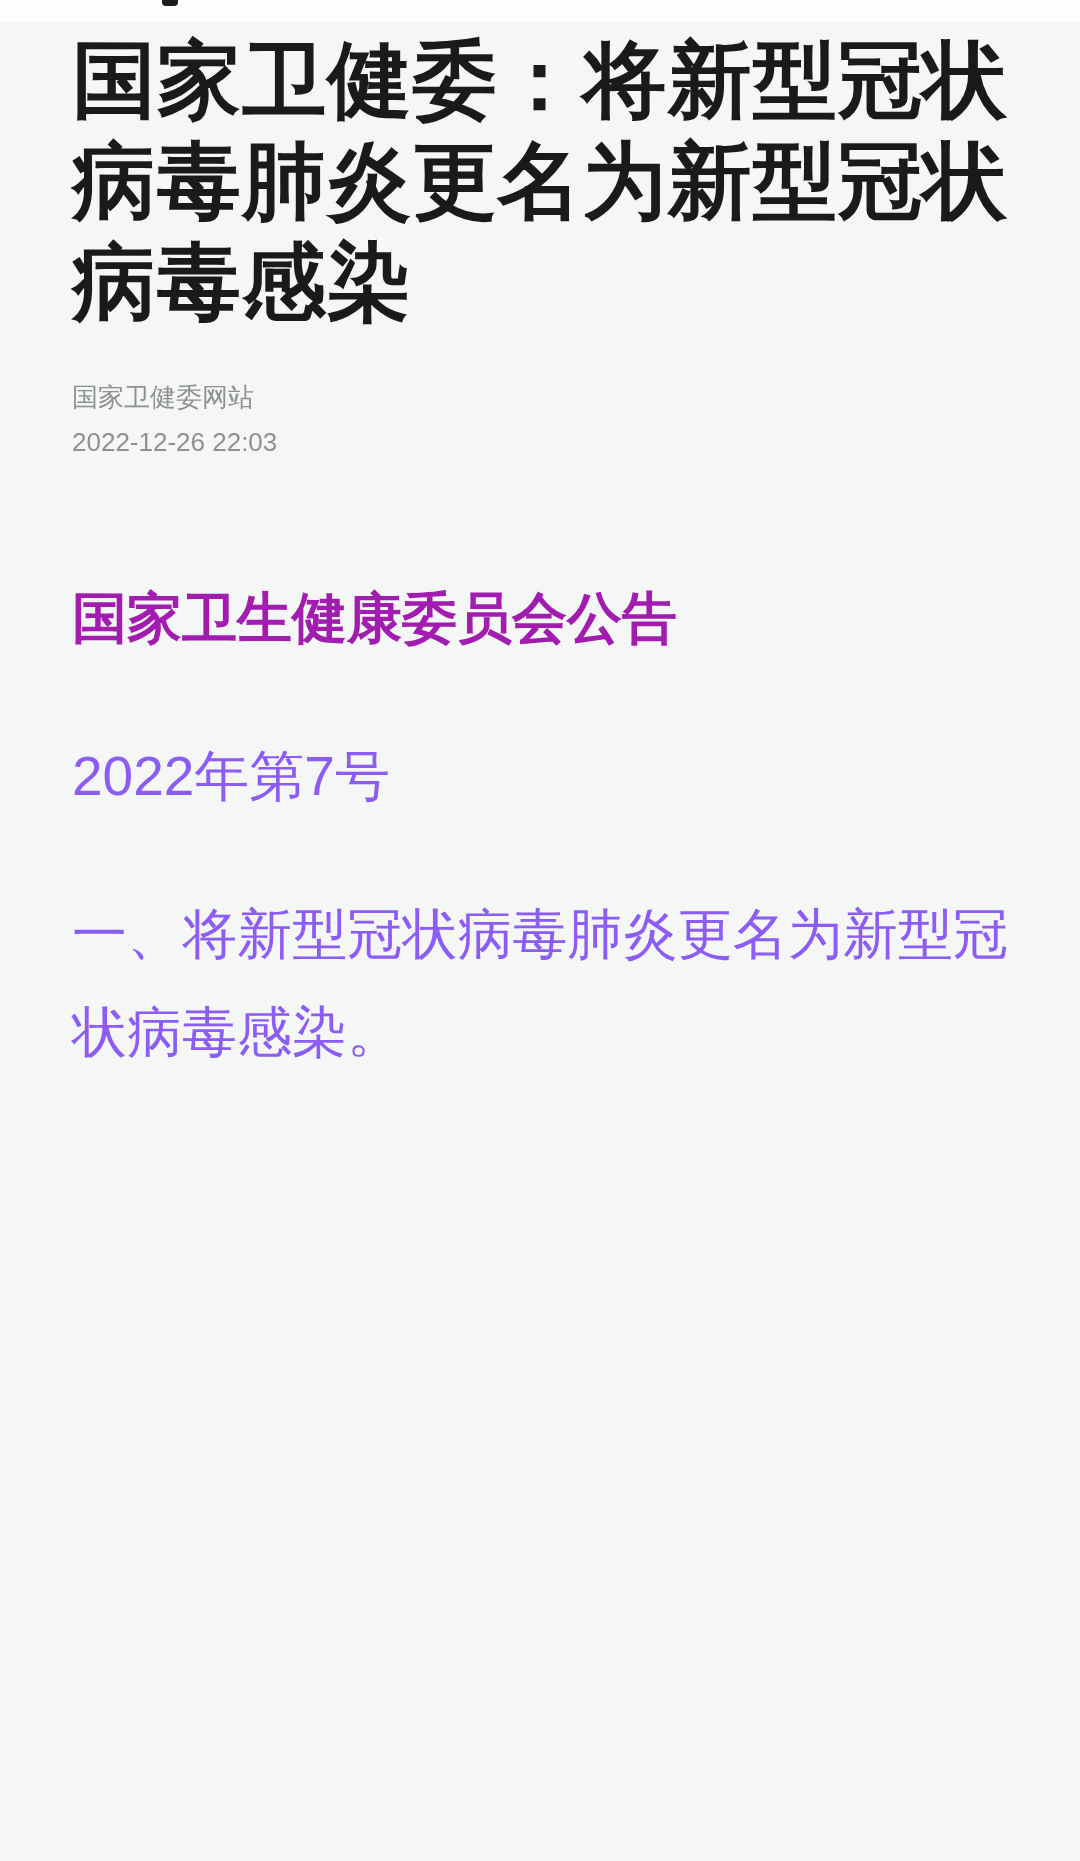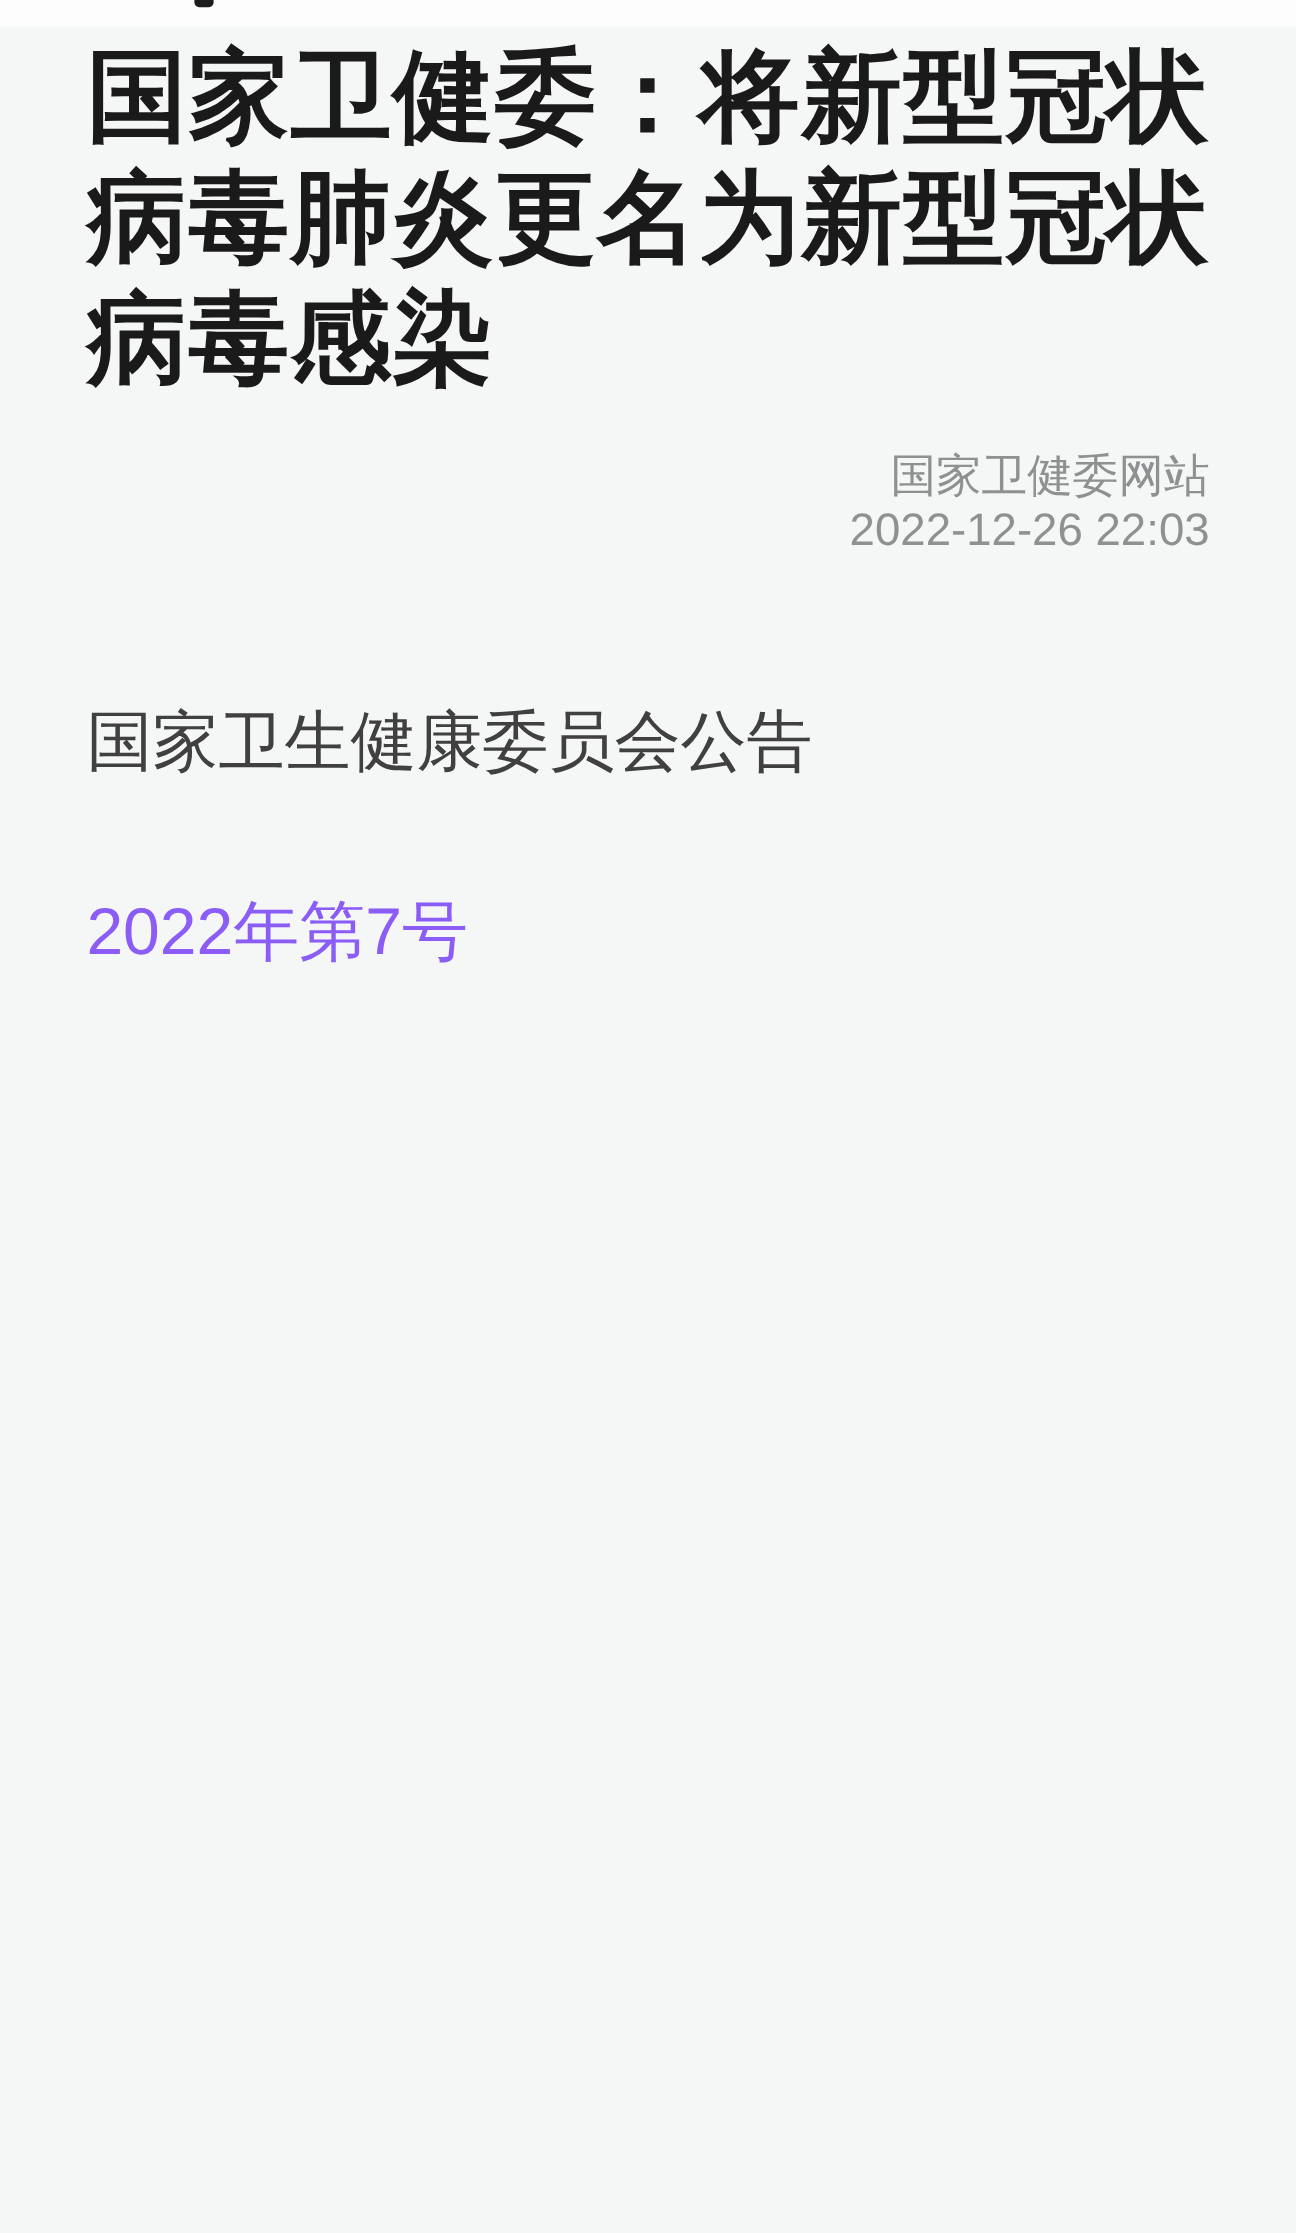--- a/index.html
+++ b/index.html
@@ -40,40 +40,39 @@
     margin: 8px 0 0 0;
     font-size: 84px;
     line-height: 101px;
     font-weight: bold;
     letter-spacing: 1px;
     color: #1a1a1a;
     text-align: justify;
   }
   .meta {
     margin-top: 42px;
-    font-size: 38px;
+    font-size: 26px;
     line-height: 45px;
     font-weight: 400;
     color: #8e9192;
-    text-align: right;
   }
   .article-body {
     margin-top: 104px;
   }
   .para {
     margin: 0 0 60px 0;
     font-size: 55px;
     line-height: 98px;
     color: #8b5cf6;
     text-align: justify;
     letter-spacing: 0;
   }
   .para.bold {
-    font-weight: normal;
-    color: #404040;
+    font-weight: bold;
+    color: #a21caf;
   }
 </style>
 </head>
 <body>
 
 <div class="page">
 
   <div class="top-strip">
     <span class="glyph-remnant"></span>
   </div>
@@ -83,16 +82,17 @@
     <h1 class="title">国家卫健委：将新型冠状病毒肺炎更名为新型冠状病毒感染</h1>
 
     <div class="meta">
       <div class="source">国家卫健委网站</div>
       <div class="date">2022-12-26 22:03</div>
     </div>
 
     <div class="article-body">
       <p class="para bold">国家卫生健康委员会公告</p>
       <p class="para">2022年第7号</p>
+      <p class="para">一、将新型冠状病毒肺炎更名为新型冠状病毒感染。</p>
     </div>
 
   </div>
 </div>
 
 </body></html>

